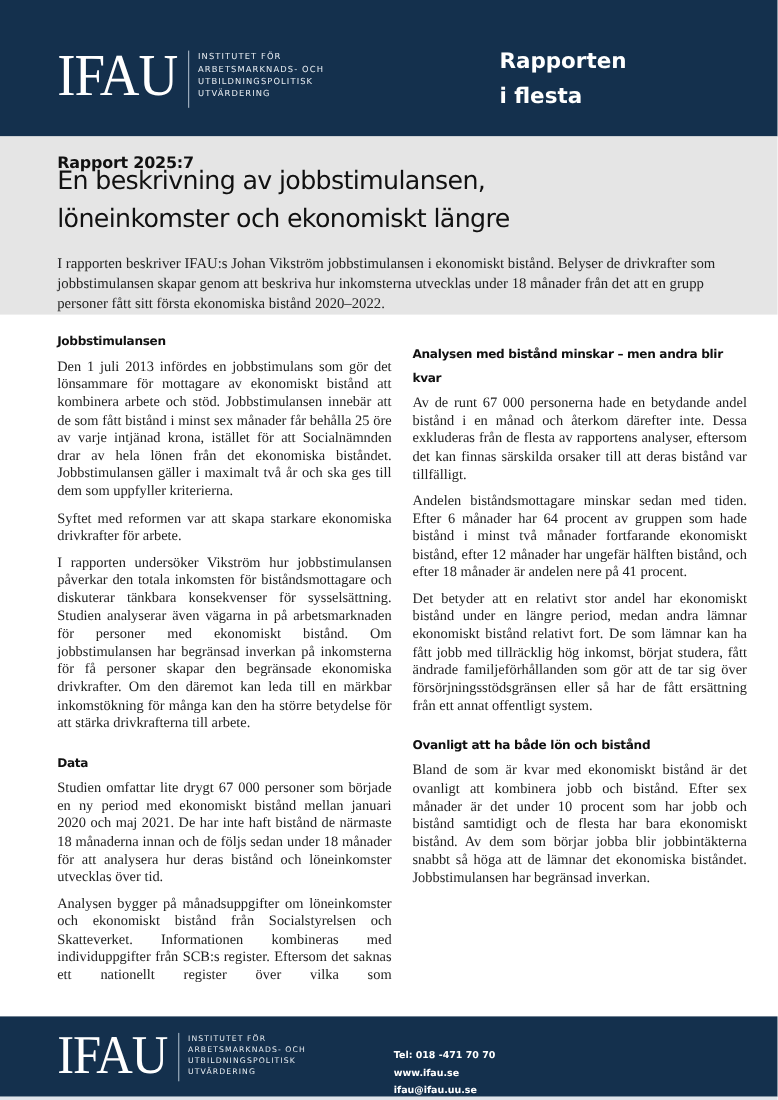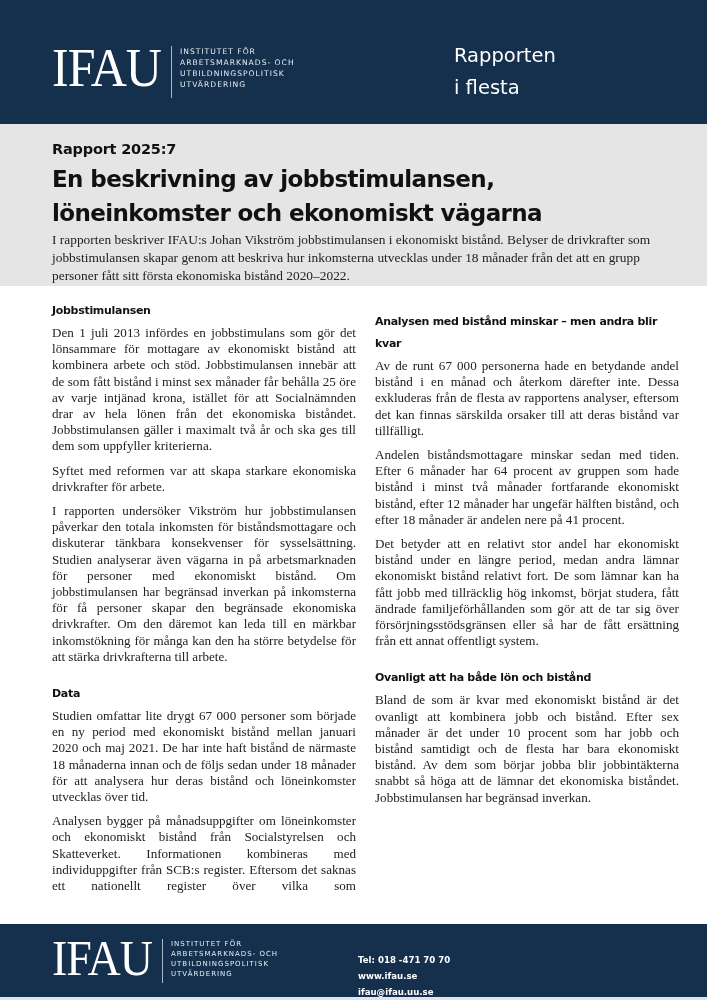--- a/index.html
+++ b/index.html
@@ -20,37 +20,37 @@
   }
   .logo-divider {
     width: 1px; height: 52px; background: #a9b8c8; margin: 0 8px 0 10px;
   }
   .logo-sub {
     font-family: "DejaVu Sans", sans-serif; color: #e8edf2;
     font-size: 7.6px; line-height: 11px; letter-spacing: 1px;
   }
   .header-right {
     position: absolute; left: 454px; top: 40px;
-    font-family: "DejaVu Sans", sans-serif; font-weight: normal; color: #ffffff;
+    font-family: "DejaVu Sans", sans-serif; font-weight: bold; color: #ffffff;
     font-size: 19.5px; line-height: 32px;
   }
 
   
   .title-band {
     position: absolute; left: 0; top: 124px; width: 707px; height: 162px;
     background: #e5e5e5;
   }
   .report-number {
     position: absolute; left: 52px; top: 17px;
     font-family: "DejaVu Sans", sans-serif; font-weight: bold;
     font-size: 14.5px; color: #111; letter-spacing: -0.2px;
   }
   .report-title {
-    position: absolute; left: 52px; top: 38px; width: 620px;
-    font-family: "DejaVu Sans", sans-serif; font-weight: bold;
+    position: absolute; left: 52px; top: 24px; width: 620px;
+    font-family: "DejaVu Sans", sans-serif; font-weight: normal;
     font-size: 23px; line-height: 34px; color: #111; letter-spacing: -0.6px;
   }
   .report-lede {
     position: absolute; left: 52px; top: 107px; width: 610px;
     font-family: Liberation Serif, serif; font-size: 13.4px; line-height: 18px;
     color: #222; text-align: left;
   }
 
   
   .col {
@@ -105,21 +105,21 @@
   <div class="header-right">
     <div>Rapporten</div>
     <div>i flesta</div>
   </div>
 </div>
 
 <div class="title-band">
   <div class="report-number">Rapport 2025:7</div>
   <div class="report-title">
     <div>En beskrivning av jobbstimulansen,</div>
-    <div>löneinkomster och ekonomiskt vägarna</div>
+    <div>löneinkomster och ekonomiskt längre</div>
   </div>
   <p class="report-lede">I rapporten beskriver IFAU:s Johan Vikström jobbstimulansen i ekonomiskt bistånd. Belyser de drivkrafter som jobbstimulansen skapar genom att beskriva hur inkomsterna utvecklas under 18 månader från det att en grupp personer fått sitt första ekonomiska bistånd 2020–2022.</p>
 </div>
 
 <div class="col col-left">
   <h2>Jobbstimulansen</h2>
   <p>Den 1 juli 2013 infördes en jobbstimulans som gör det lönsammare för mottagare av ekonomiskt bistånd att kombinera arbete och stöd. Jobbstimulansen innebär att de som fått bistånd i minst sex månader får behålla 25 öre av varje intjänad krona, istället för att Social­nämnden drar av hela lönen från det ekonomiska biståndet. Jobbstimulansen gäller i maximalt två år och ska ges till dem som uppfyller kriterierna.</p>
   <p>Syftet med reformen var att skapa starkare ekonomiska drivkrafter för arbete.</p>
   <p>I rapporten undersöker Vikström hur jobbstimulansen påverkar den totala inkomsten för biståndsmottagare och diskuterar tänkbara konsekvenser för syssel­sättning. Studien analyserar även vägarna in på arbetsmarknaden för personer med ekonomiskt bistånd. Om jobbstimulansen har begränsad inverkan på inkomsterna för få personer skapar den begränsade ekonomiska drivkrafter. Om den däremot kan leda till en märkbar inkomstökning för många kan den ha större betydelse för att stärka drivkrafterna till arbete.</p>
   <div class="gap"></div>

